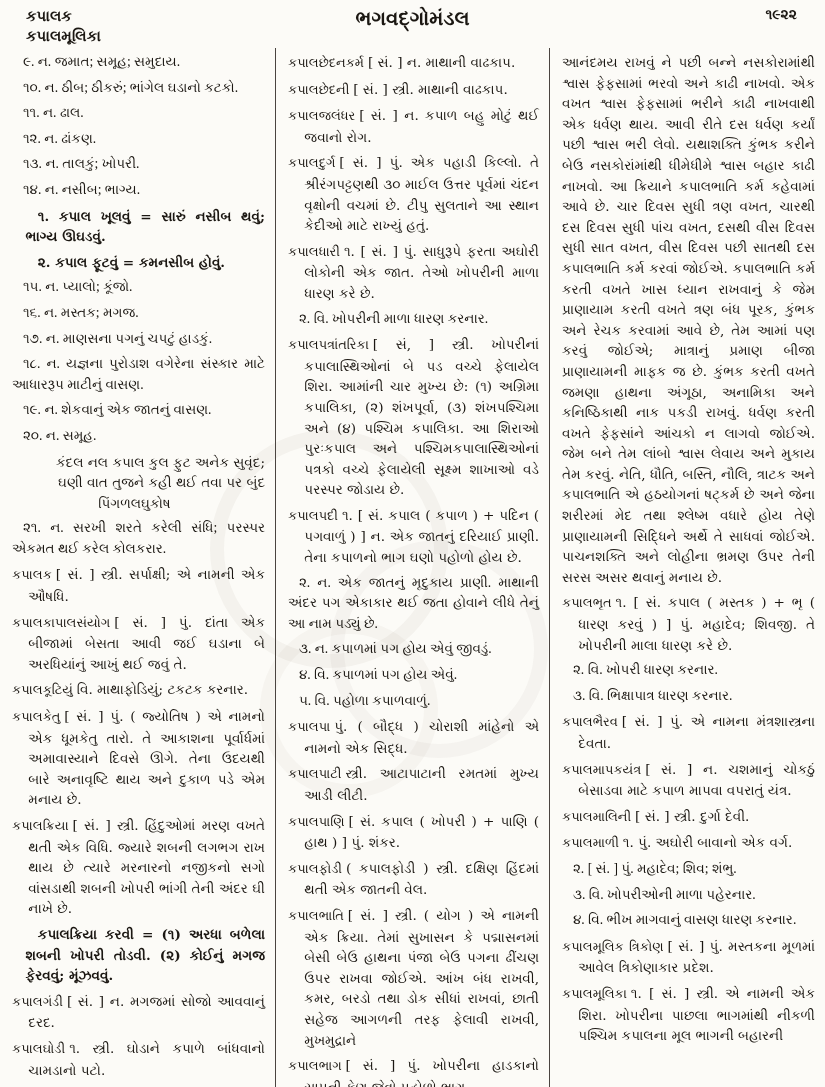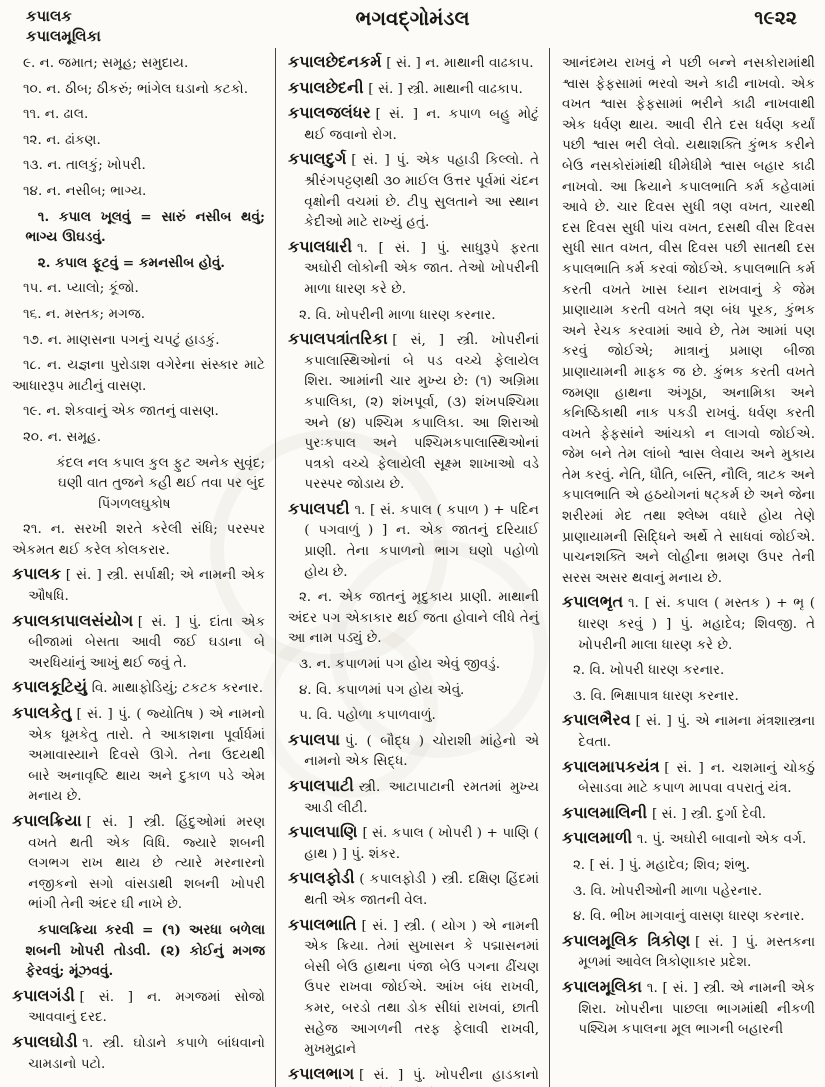--- a/index.html
+++ b/index.html
@@ -13,37 +13,37 @@
   .page{position:absolute;inset:0;border-radius:28px;}
   
   .wm{position:absolute;border-radius:50%;border:14px solid rgba(90,80,60,0.05);pointer-events:none;}
   .wm1{width:210px;height:210px;left:210px;top:430px;}
   .wm2{width:190px;height:190px;left:330px;top:540px;border-color:rgba(90,80,60,0.045);}
   .wm3{width:150px;height:150px;left:260px;top:620px;border-color:rgba(90,80,60,0.04);}
 
   .header{position:absolute;top:6px;left:0;right:0;height:44px;font-weight:bold;}
   .catchwords{position:absolute;left:26px;top:0;line-height:20px;font-size:15px;}
   .title{position:absolute;left:0;right:0;top:0;text-align:center;font-size:20px;}
-  .pageno{position:absolute;right:28px;top:0;font-size:19px;}
+  .pageno{position:absolute;right:28px;top:0;font-size:14px;}
 
   .cols{position:absolute;top:48px;left:0;right:0;bottom:0;display:flex;}
   .col{
     box-sizing:border-box;
     width:275px;
     padding:4px 10px 0 12px;
     font-size:13.6px;
     line-height:20.6px;
     text-align:justify;
     overflow:hidden;
   }
   .col2{border-left:1px solid #4a4440;border-right:1px solid #4a4440;}
   .block{margin:0 0 5px 0;}
-  .head{font-weight:bold;margin-right:0.3em;font-size:16px;}
+  .head{font-weight:normal;margin-right:0.3em;font-size:13px;}
   .t-entry{text-indent:-1.2em;padding-left:1.2em;}
-  .t-sense{text-indent:0.8em;}
+  .t-sense{text-indent:0.8em;font-family:Liberation Serif, serif;}
   .t-sub{padding-left:1em;text-indent:0.9em;font-weight:bold;}
   .t-verse{padding-left:2.1em;white-space:pre-line;text-align:right;margin-bottom:0;}
   .t-cite{text-align:center;padding-right:0.6em;margin-top:0;}
   .t-cont{text-indent:0;}
 </style>
 </head>
 <body>
 
 <div class="page">
   <div class="wm wm1"></div>

